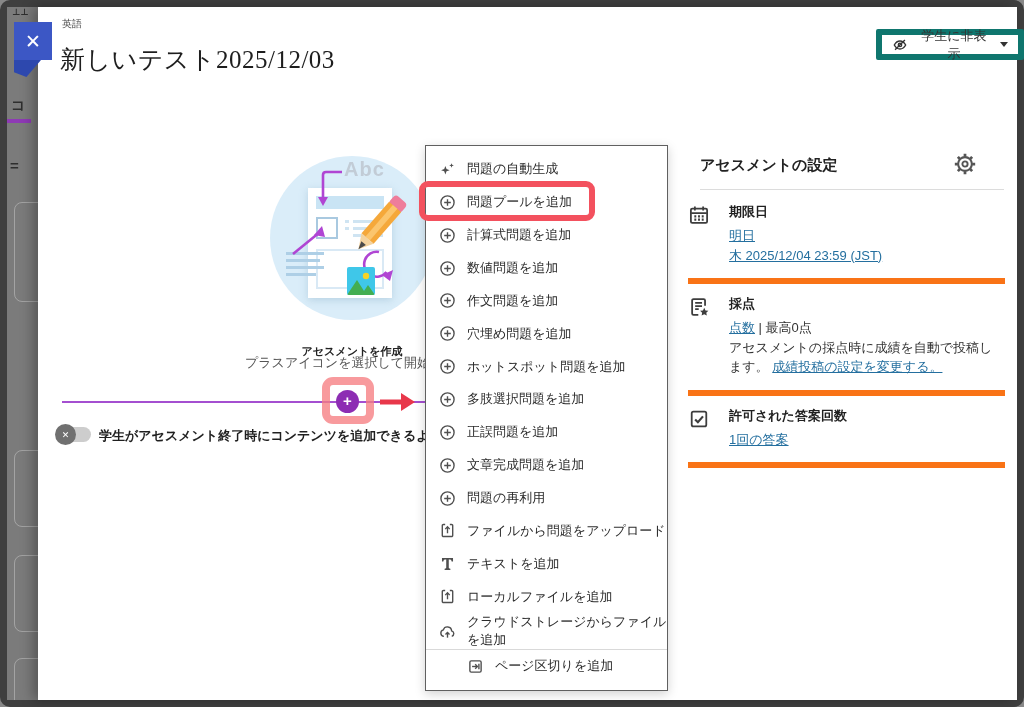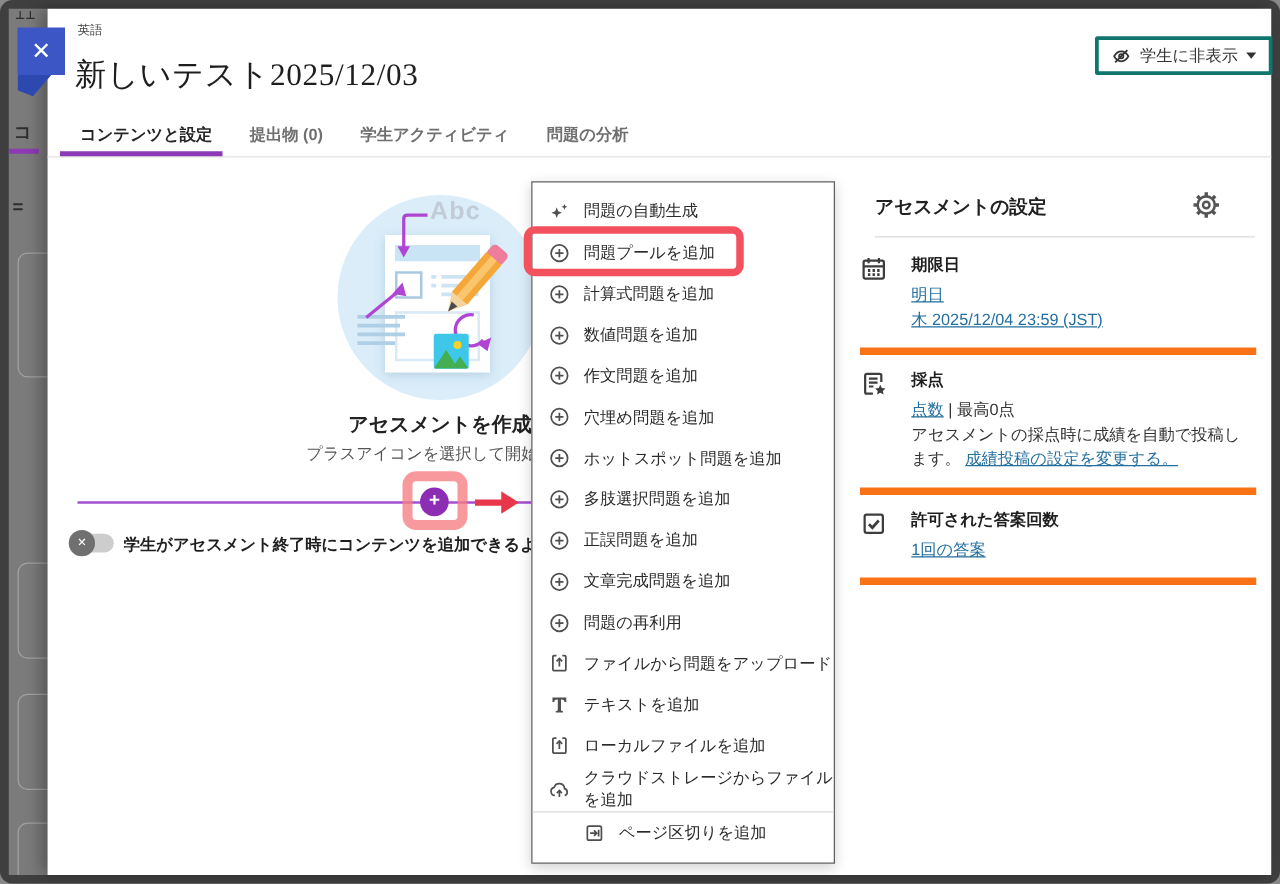--- a/index.html
+++ b/index.html
@@ -15,40 +15,40 @@
   .panel{position:absolute;left:38px;top:7px;right:7px;bottom:7px;background:#ffffff;box-shadow:-5px 0 12px rgba(0,0,0,.3);}
   
   .close-btn{position:absolute;left:14px;top:22px;width:38px;height:38px;background:#3c57c5;border:none;z-index:40;
              display:flex;align-items:center;justify-content:center;color:#fff;font-size:19px;cursor:pointer;padding:0;}
   .close-tail{position:absolute;left:14px;top:60px;width:27px;height:17px;background:#2d48ae;z-index:40;
               clip-path:polygon(0 0,100% 0,46% 100%,0 72%);}
   
   .course-label{position:absolute;left:62px;top:17px;font-size:10px;color:#454545;}
   .page-title{position:absolute;left:60px;top:32px;font-size:25px;color:#1e1e1e;
               font-family:"Liberation Serif","DejaVu Serif",serif;font-weight:500;letter-spacing:.5px;margin-top:11px;}
-  .hide-btn{position:absolute;left:876px;top:29px;height:31px;padding:0 10px;background:#fff;border:3px solid #0f766e;
+  .hide-btn{position:absolute;left:876px;top:29px;height:31px;padding:0 10px;background:#fff;border:6px solid #0f766e;
             border-radius:2px;display:flex;align-items:center;gap:7px;font-size:13px;color:#333;cursor:pointer;}
   .caret{width:0;height:0;border-left:4.5px solid transparent;border-right:4.5px solid transparent;border-top:5px solid #333;}
   
   .tabbar{position:absolute;left:38px;top:90px;right:7px;height:36px;border-bottom:1px solid #e2e2e2;
           display:flex;align-items:center;gap:26px;padding-left:24px;}
   .tab{font-size:13px;font-weight:bold;color:#6f6f6f;position:relative;height:100%;display:flex;align-items:center;cursor:pointer;padding:0 2px;}
   .tab.active{color:#262626;}
   .tab.active::after{content:"";position:absolute;left:-14px;right:-6px;bottom:0;height:4px;background:#8e3ab5;}
   
   .illu-circle{position:absolute;left:270px;top:156px;width:164px;height:164px;border-radius:50%;background:#daedf9;}
   .doc-card{position:absolute;left:308px;top:188px;width:84px;height:110px;background:#fff;box-shadow:0 2px 8px rgba(140,175,200,.45);}
   .doc-head{position:absolute;left:8px;top:8px;width:68px;height:13px;background:#c9e4f4;}
   .doc-sq{position:absolute;left:8px;top:29px;width:22px;height:22px;border:2px solid #a9c9e0;background:#fff;}
   .doc-line{position:absolute;height:2.5px;background:#cfe4f2;}
   .doc-rect{position:absolute;left:8px;top:61px;width:68px;height:40px;border:2px solid #d9e9f5;}
   .h-line{position:absolute;height:2.5px;background:#aecfe6;}
   .abc-text{position:absolute;left:344px;top:158px;font-size:20px;font-weight:bold;color:#c2ccd6;letter-spacing:1px;}
   .img-thumb{position:absolute;left:347px;top:267px;width:28px;height:28px;background:#3fc7e9;border-radius:2px;overflow:hidden;}
-  .create-heading{position:absolute;left:262px;top:330px;width:180px;text-align:center;font-size:16px;font-weight:bold;color:#222;}
+  .create-heading{position:absolute;left:262px;top:344px;width:180px;text-align:center;font-size:11px;font-weight:bold;color:#222;}
   .create-hint{position:absolute;left:245px;top:354px;font-size:13px;color:#555;white-space:nowrap;}
   
   .insert-line{position:absolute;left:62px;top:401px;width:363px;height:2px;background:#a44fd0;}
   .plus-btn{position:absolute;left:336px;top:390px;width:23px;height:23px;border-radius:50%;background:#8d2db3;border:none;
             color:#fff;font-size:15px;font-weight:bold;display:flex;align-items:center;justify-content:center;cursor:pointer;padding:0 0 2px 0;z-index:5;}
   
   .toggle-track{position:absolute;left:58px;top:427px;width:33px;height:15px;border-radius:8px;background:#cdcdcd;cursor:pointer;}
   .toggle-knob{position:absolute;left:55px;top:424px;width:21px;height:21px;border-radius:50%;background:#707070;z-index:2;
                display:flex;align-items:center;justify-content:center;color:#fff;font-size:9px;font-weight:bold;}
   .toggle-label{position:absolute;left:99px;top:427px;font-size:13px;font-weight:bold;color:#1f1f1f;white-space:nowrap;width:326px;overflow:hidden;}
@@ -105,26 +105,20 @@
       <svg viewBox="0 0 16 16" fill="none" stroke="currentColor" stroke-width="1.4">
         <path d="M2.3 8c1.5-2.7 3.5-4 5.7-4s4.2 1.3 5.7 4c-1.5 2.7-3.5 4-5.7 4S3.8 10.7 2.3 8z"></path>
         <circle cx="8" cy="8" r="1.7"></circle>
         <path d="M3.1 12.9L12.9 3.1"></path>
       </svg>
     </span>
     <span>学生に非表示</span>
     <span class="caret"></span>
   </button>
 
-  <div class="tabbar">
-    <div class="tab active">コンテンツと設定</div>
-    <div class="tab">提出物 (0)</div>
-    <div class="tab">学生アクティビティ</div>
-    <div class="tab">問題の分析</div>
-  </div>
 
   <div class="illu-circle"></div>
   <div class="doc-card">
     <div class="doc-head"></div>
     <div class="doc-sq"></div>
     <div class="doc-line" style="left:37px;top:32px;width:4px;"></div>
     <div class="doc-line" style="left:45px;top:32px;width:30px;"></div>
     <div class="doc-line" style="left:37px;top:39px;width:4px;"></div>
     <div class="doc-line" style="left:45px;top:39px;width:30px;"></div>
     <div class="doc-line" style="left:45px;top:46px;width:30px;"></div>

